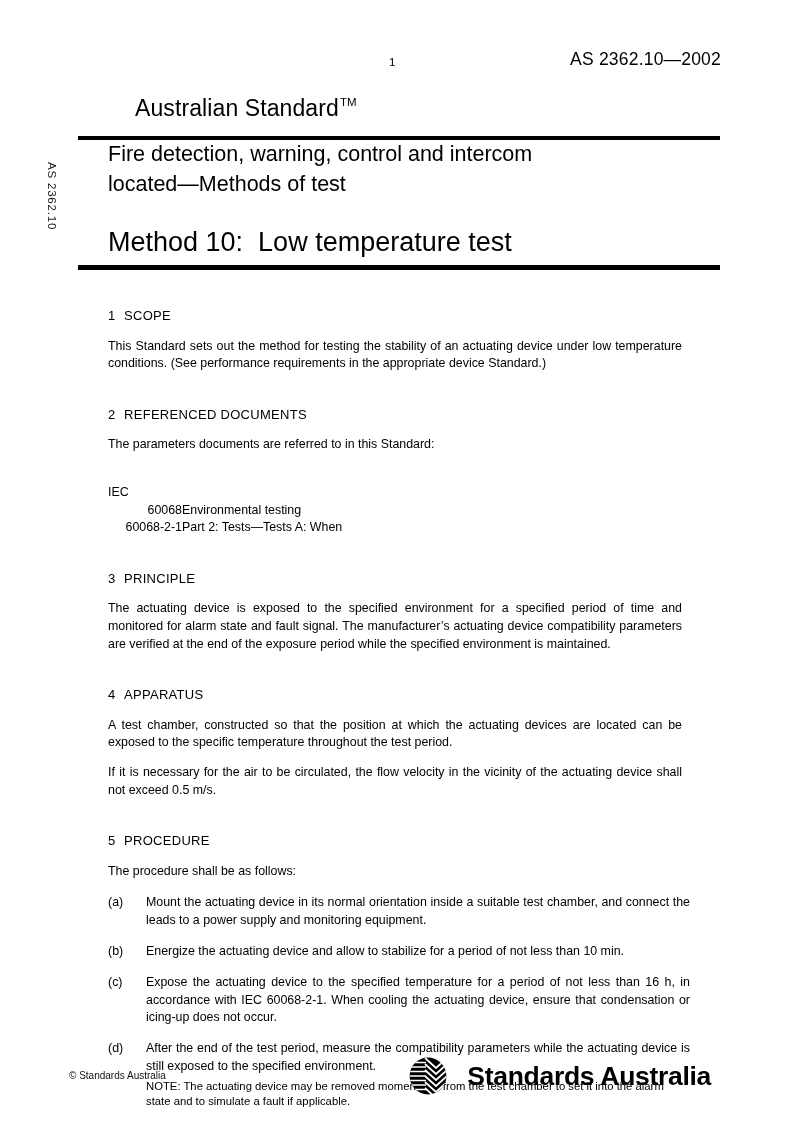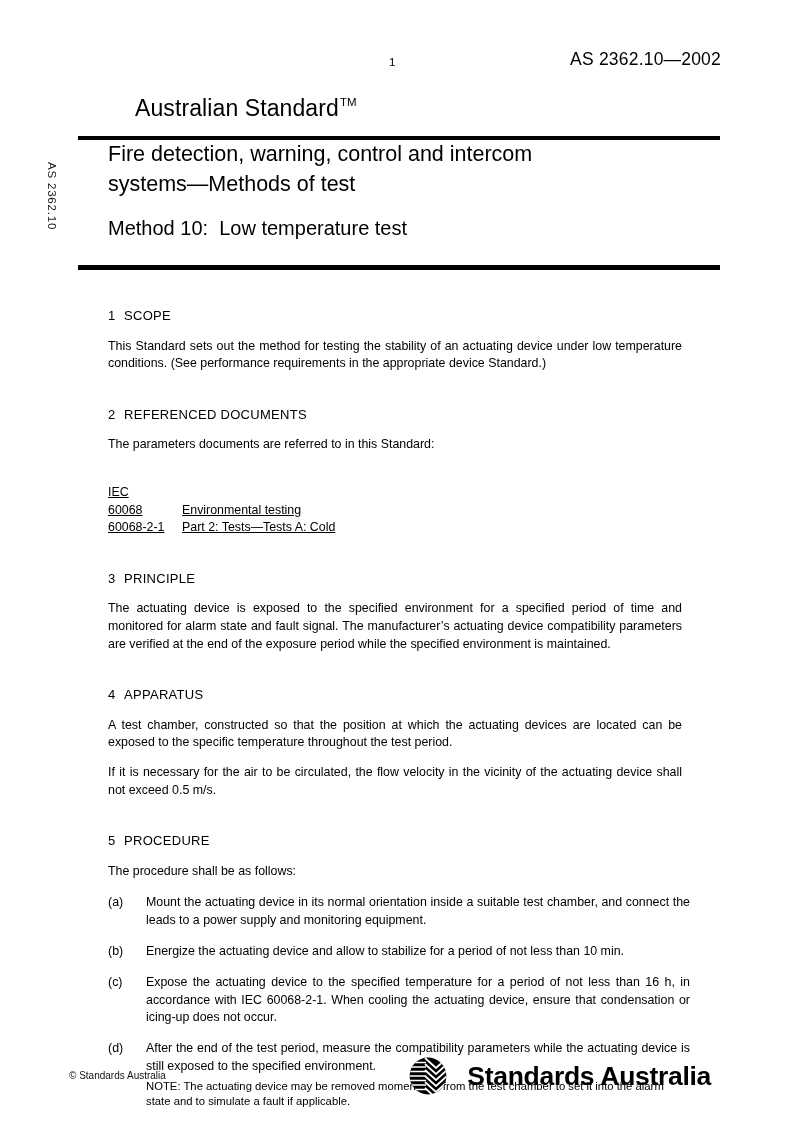--- a/index.html
+++ b/index.html
@@ -63,22 +63,22 @@
     position: absolute;
     left: 108px;
     top: 139px;
     font-size: 21.5px;
     line-height: 30px;
     font-weight: 400;
   }
   .method-title {
     position: absolute;
     left: 108px;
-    top: 217px;
-    font-size: 20px;
+    top: 227px;
+    font-size: 27px;
     font-weight: 400;
     white-space: pre-wrap;
   }
   
   .content {
     position: absolute;
     left: 108px;
     top: 270px;
     width: 582px;
     font-size: 12.4px;
@@ -91,23 +91,23 @@
   }
   .sec-h.first { margin-top: 37px; }
   .sec-num {
     display: inline-block;
     min-width: 16px;
   }
   .para {
     margin: 0 8px 12px 0;
     text-align: justify;
   }
-  .refs { margin: 30px 0 0 0; text-decoration: underline; }
+  .refs { margin: 30px 0 0 0; }
   .ref-pub { line-height: 17.6px; }
-  .ref-row { display: flex; line-height: 17.6px; }
+  .ref-row { display: flex; line-height: 17.6px; text-align: right; }
   .ref-code { width: 74px; flex: none; }
   .steps { margin-top: 14px; }
   .step { display: flex; margin: 0 0 13.5px 0; }
   .step-label { width: 38px; flex: none; }
   .step-text { flex: 1; text-align: justify; }
   .step-note {
     margin: 3px 0 0 38px;
     font-size: 11.3px;
     line-height: 15.2px;
   }
@@ -146,21 +146,21 @@
   <div class="brand">
     <span>Australian Standard</span><sup>TM</sup>
   </div>
 
   <div class="rule rule-top"></div>
 
   <div class="spine">AS 2362.10</div>
 
   <div class="doc-title">
     <div>Fire detection, warning, control and intercom</div>
-    <div>systems—Methods of test</div>
+    <div>located—Methods of test</div>
   </div>
   <div class="method-title">Method 10:  Low temperature test</div>
 
   <div class="rule rule-bottom"></div>
 
   <div class="content">
 
     <div class="sec-h first">
       <span class="sec-num">1</span><span>SCOPE</span>
     </div>
@@ -171,21 +171,21 @@
     </div>
     <p class="para">The parameters documents are referred to in this Standard:</p>
     <div class="refs">
       <div class="ref-pub">IEC</div>
       <div class="ref-row">
         <span class="ref-code">60068</span>
         <span>Environmental testing</span>
       </div>
       <div class="ref-row">
         <span class="ref-code">60068-2-1</span>
-        <span>Part 2: Tests—Tests A: Cold</span>
+        <span>Part 2: Tests—Tests A: When</span>
       </div>
     </div>
 
     <div class="sec-h">
       <span class="sec-num">3</span><span>PRINCIPLE</span>
     </div>
     <p class="para">The actuating device is exposed to the specified environment for a specified period of time and monitored for alarm state and fault signal. The manufacturer’s actuating device compatibility parameters are verified at the end of the exposure period while the specified environment is maintained.</p>
 
     <div class="sec-h">
       <span class="sec-num">4</span><span>APPARATUS</span>

